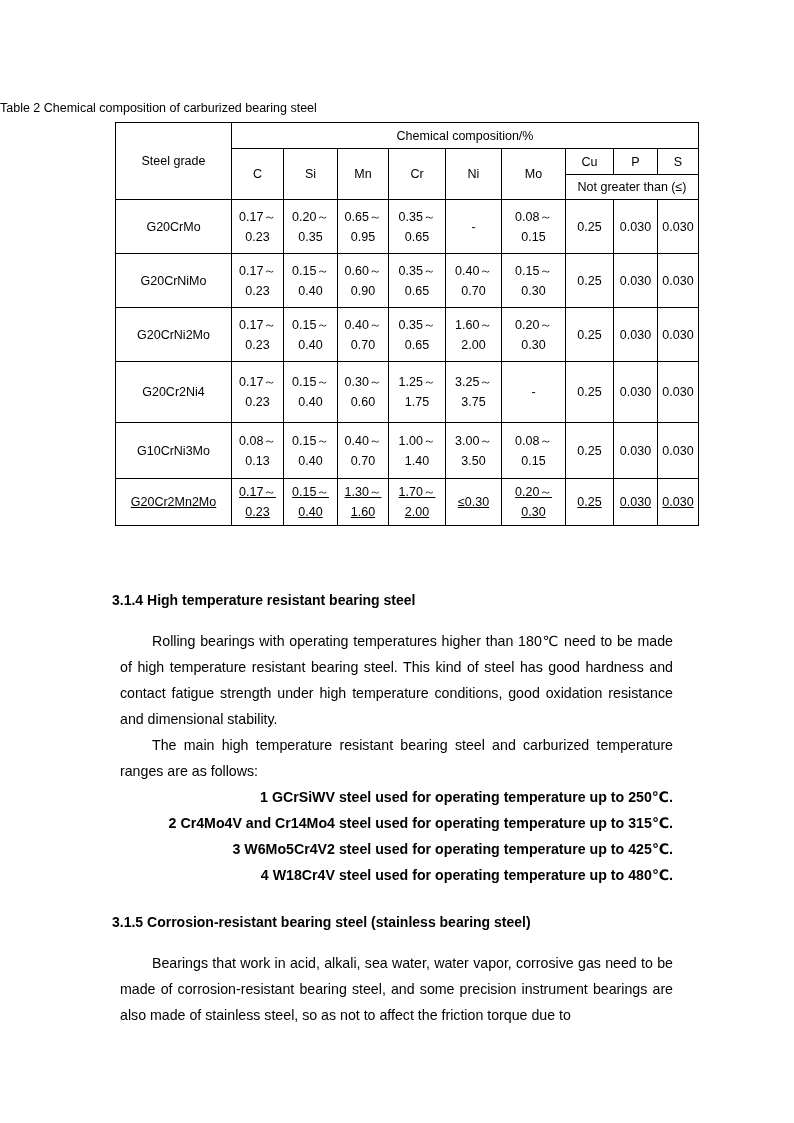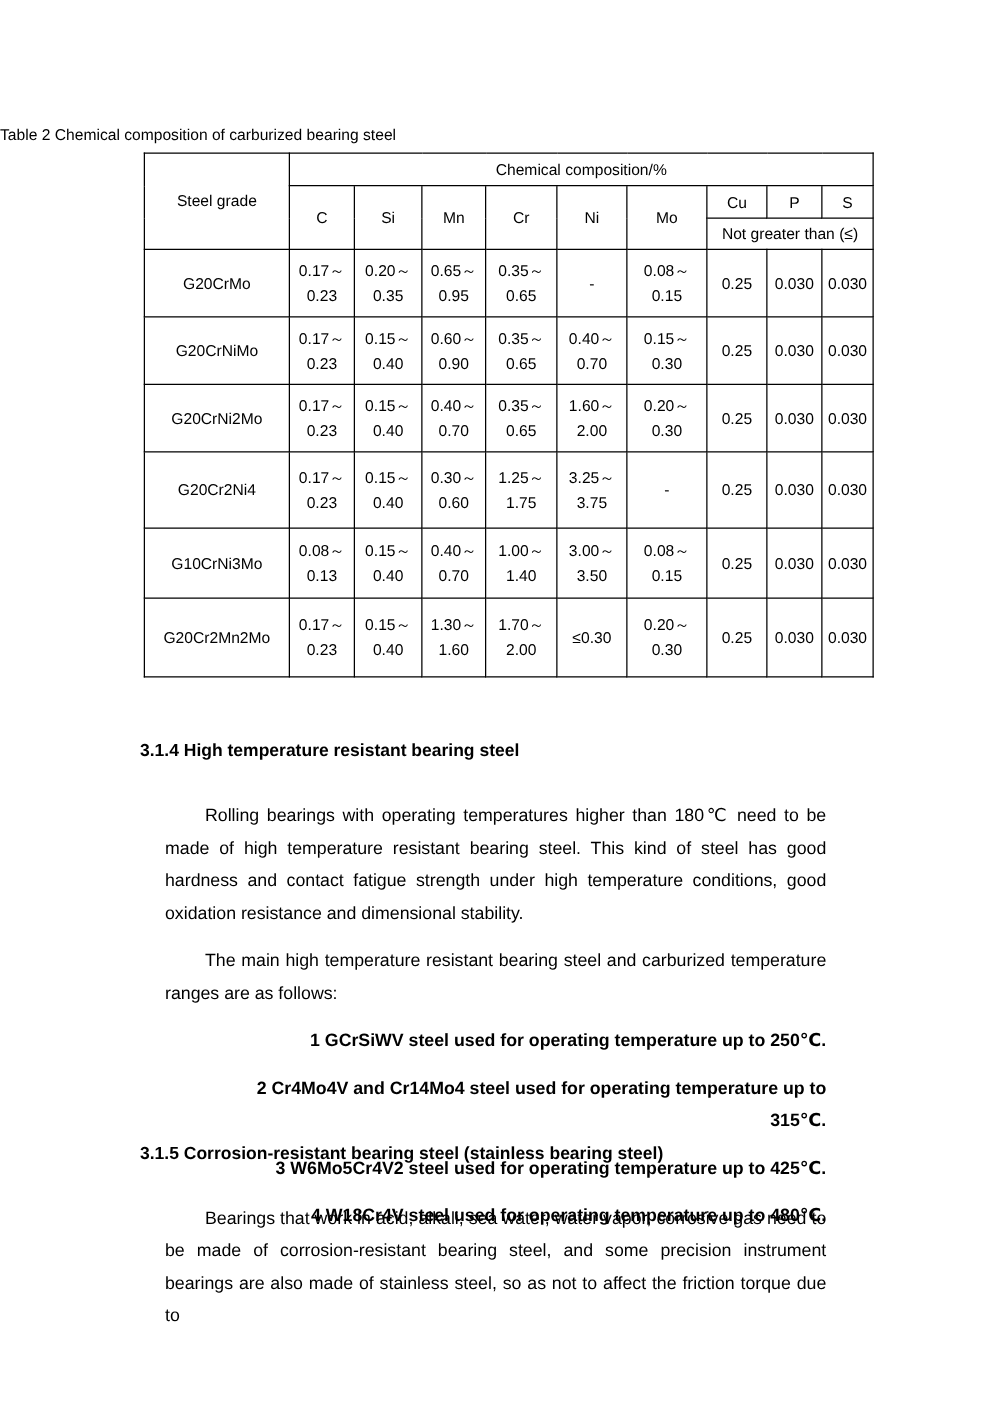--- a/index.html
+++ b/index.html
@@ -4,21 +4,21 @@
 <style>
   html, body { margin:0; padding:0; background:#ffffff; }
   body { width:794px; height:1123px; position:relative; overflow:hidden;
          font-family:"Liberation Sans", "DejaVu Sans", sans-serif; color:#000; }
   .caption { position:absolute; top:101px; left:0; width:794px; text-align:left; font-size:12.5px; }
   table { position:absolute; left:115px; top:122px; border-collapse:collapse; font-size:12.5px; }
   td { border:1px solid #000; text-align:center; vertical-align:middle; padding:0; line-height:20px; }
   .range span { display:block; }
   .h2 { position:absolute; left:112px; font-weight:bold; font-size:14px; }
   .para { position:absolute; left:120px; width:553px; font-size:14.2px; line-height:26px; text-align:justify; }
-  .para p { margin:12px; }
+  .para p { margin:0; }
   .indent { text-indent:32px; }
   .li { padding-left:32px; text-align:right;font-weight:bold; }
 </style>
 </head>
 <body>
 
 <div class="caption">Table 2 Chemical composition of carburized bearing steel</div>
 
 <table>
   <colgroup>
@@ -195,21 +195,21 @@
           <span>3.50</span>
         </td>
         <td class="range">
           <span>0.08～</span>
           <span>0.15</span>
         </td>
         <td>0.25</td>
         <td>0.030</td>
         <td>0.030</td>
       </tr>
-      <tr style="height: 63px;">
+      <tr style="height: 47px; text-decoration: underline;">
         <td>G20Cr2Mn2Mo</td>
         <td class="range">
           <span>0.17～</span>
           <span>0.23</span>
         </td>
         <td class="range">
           <span>0.15～</span>
           <span>0.40</span>
         </td>
         <td class="range">

